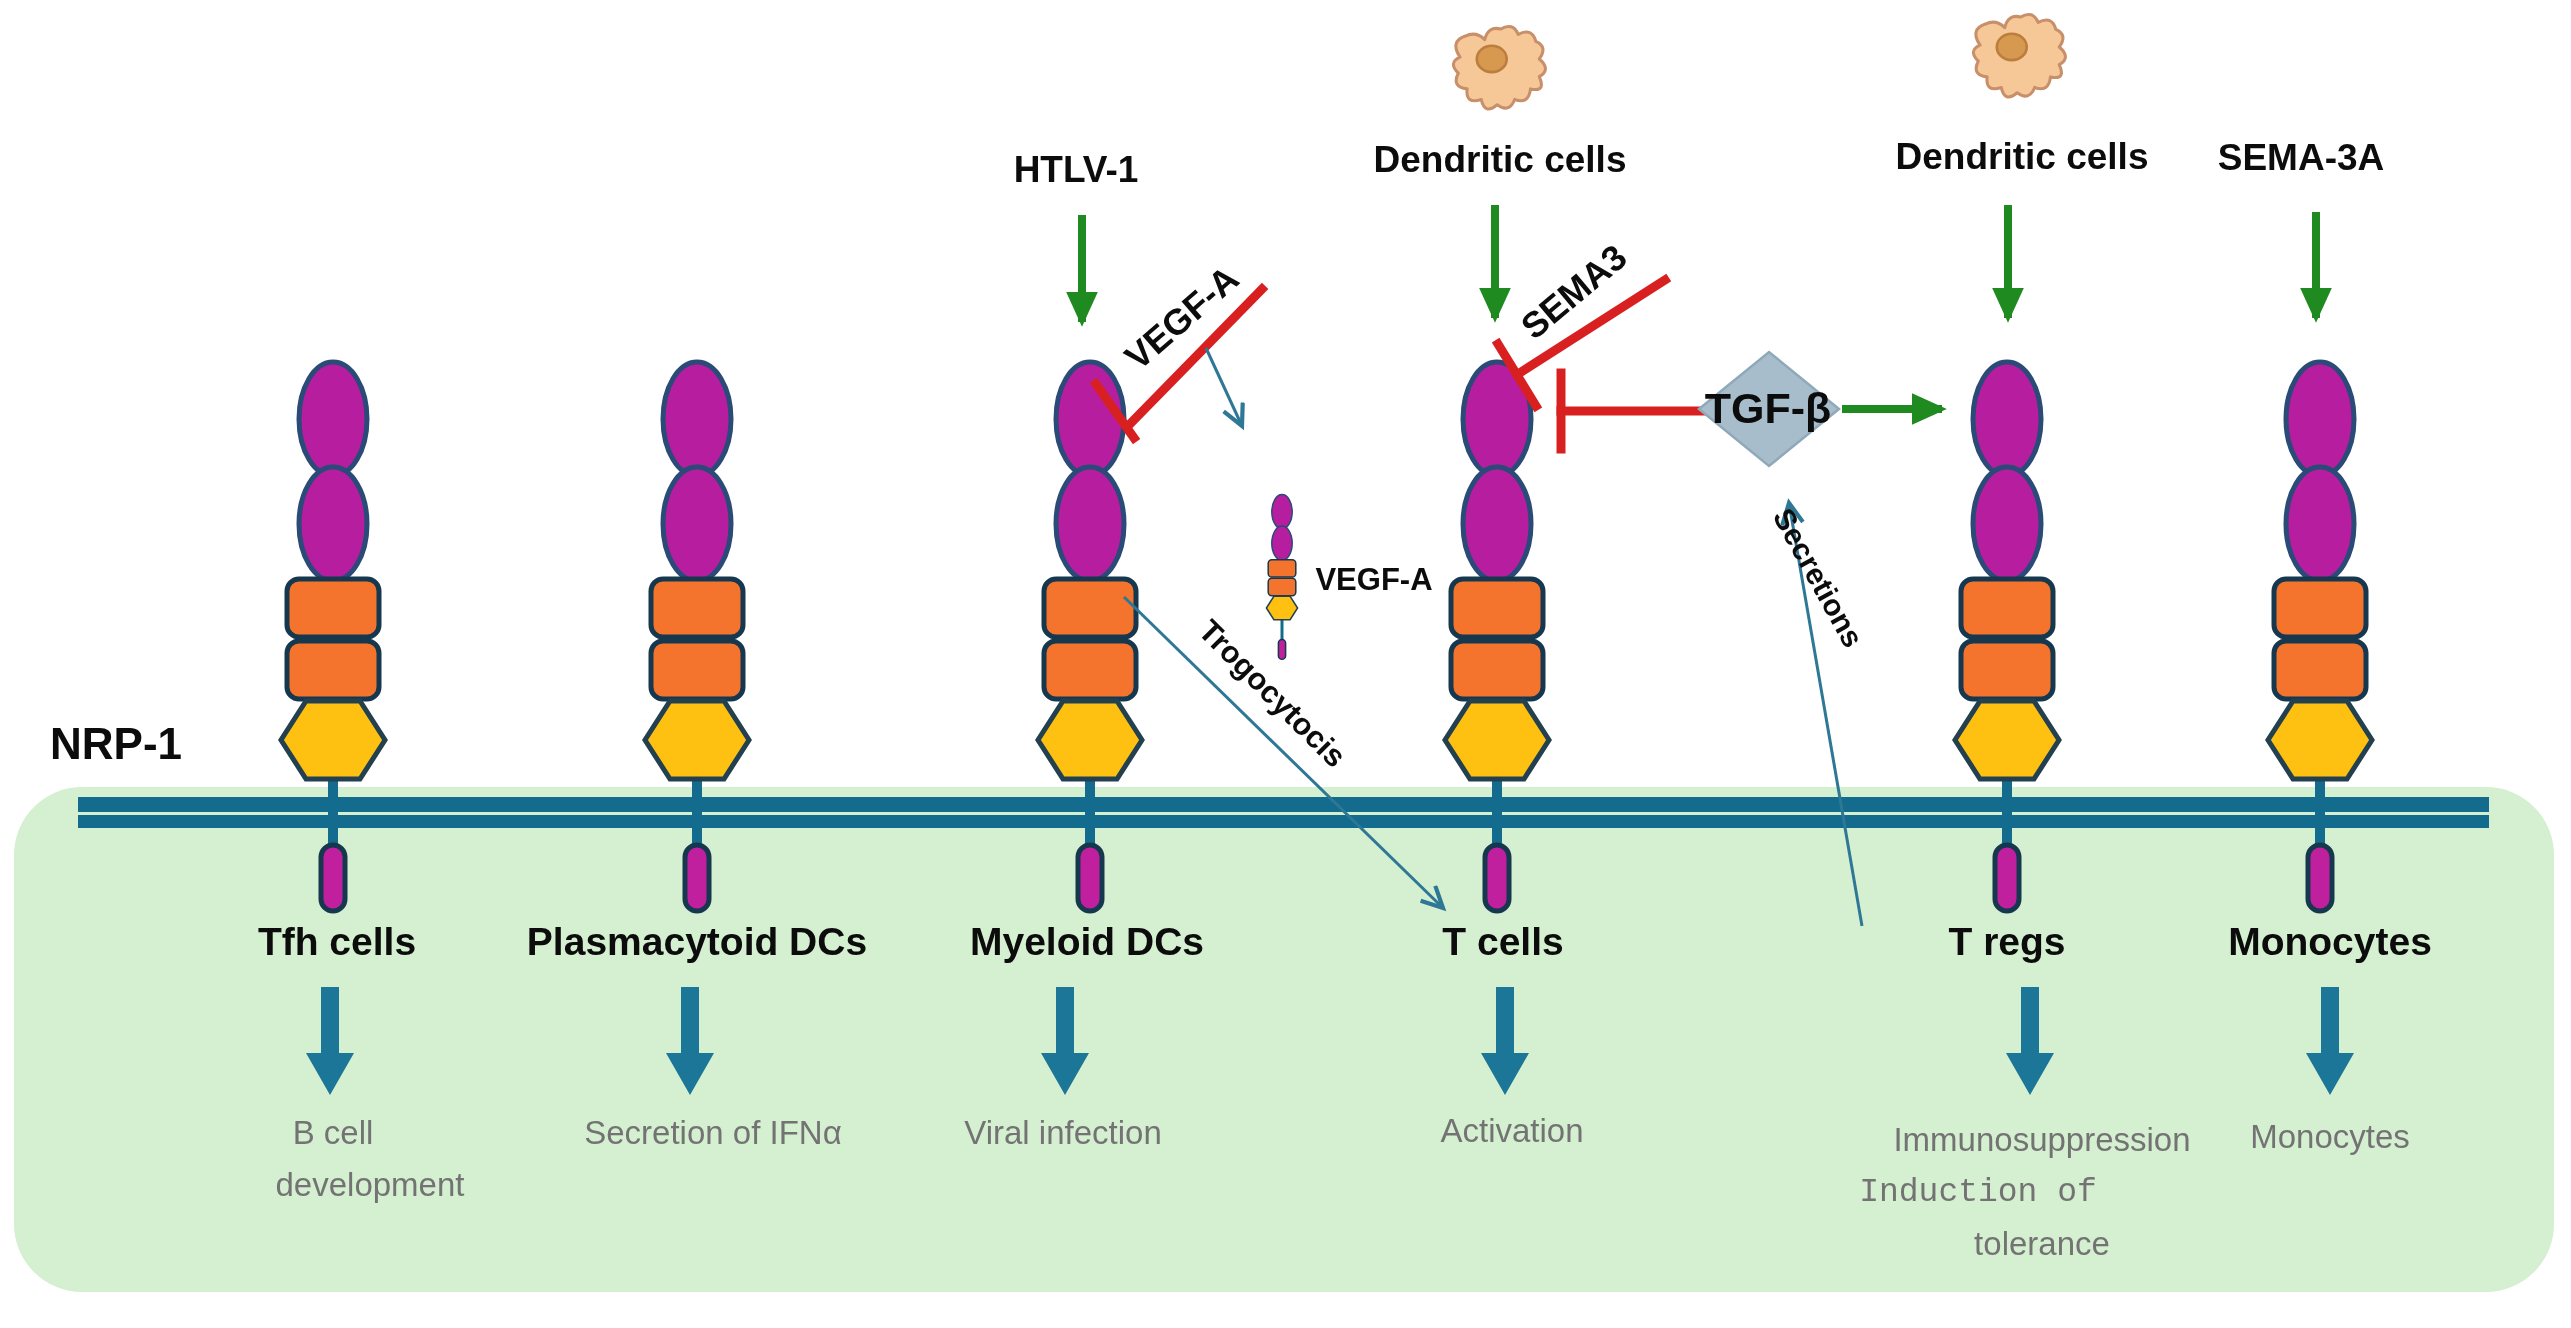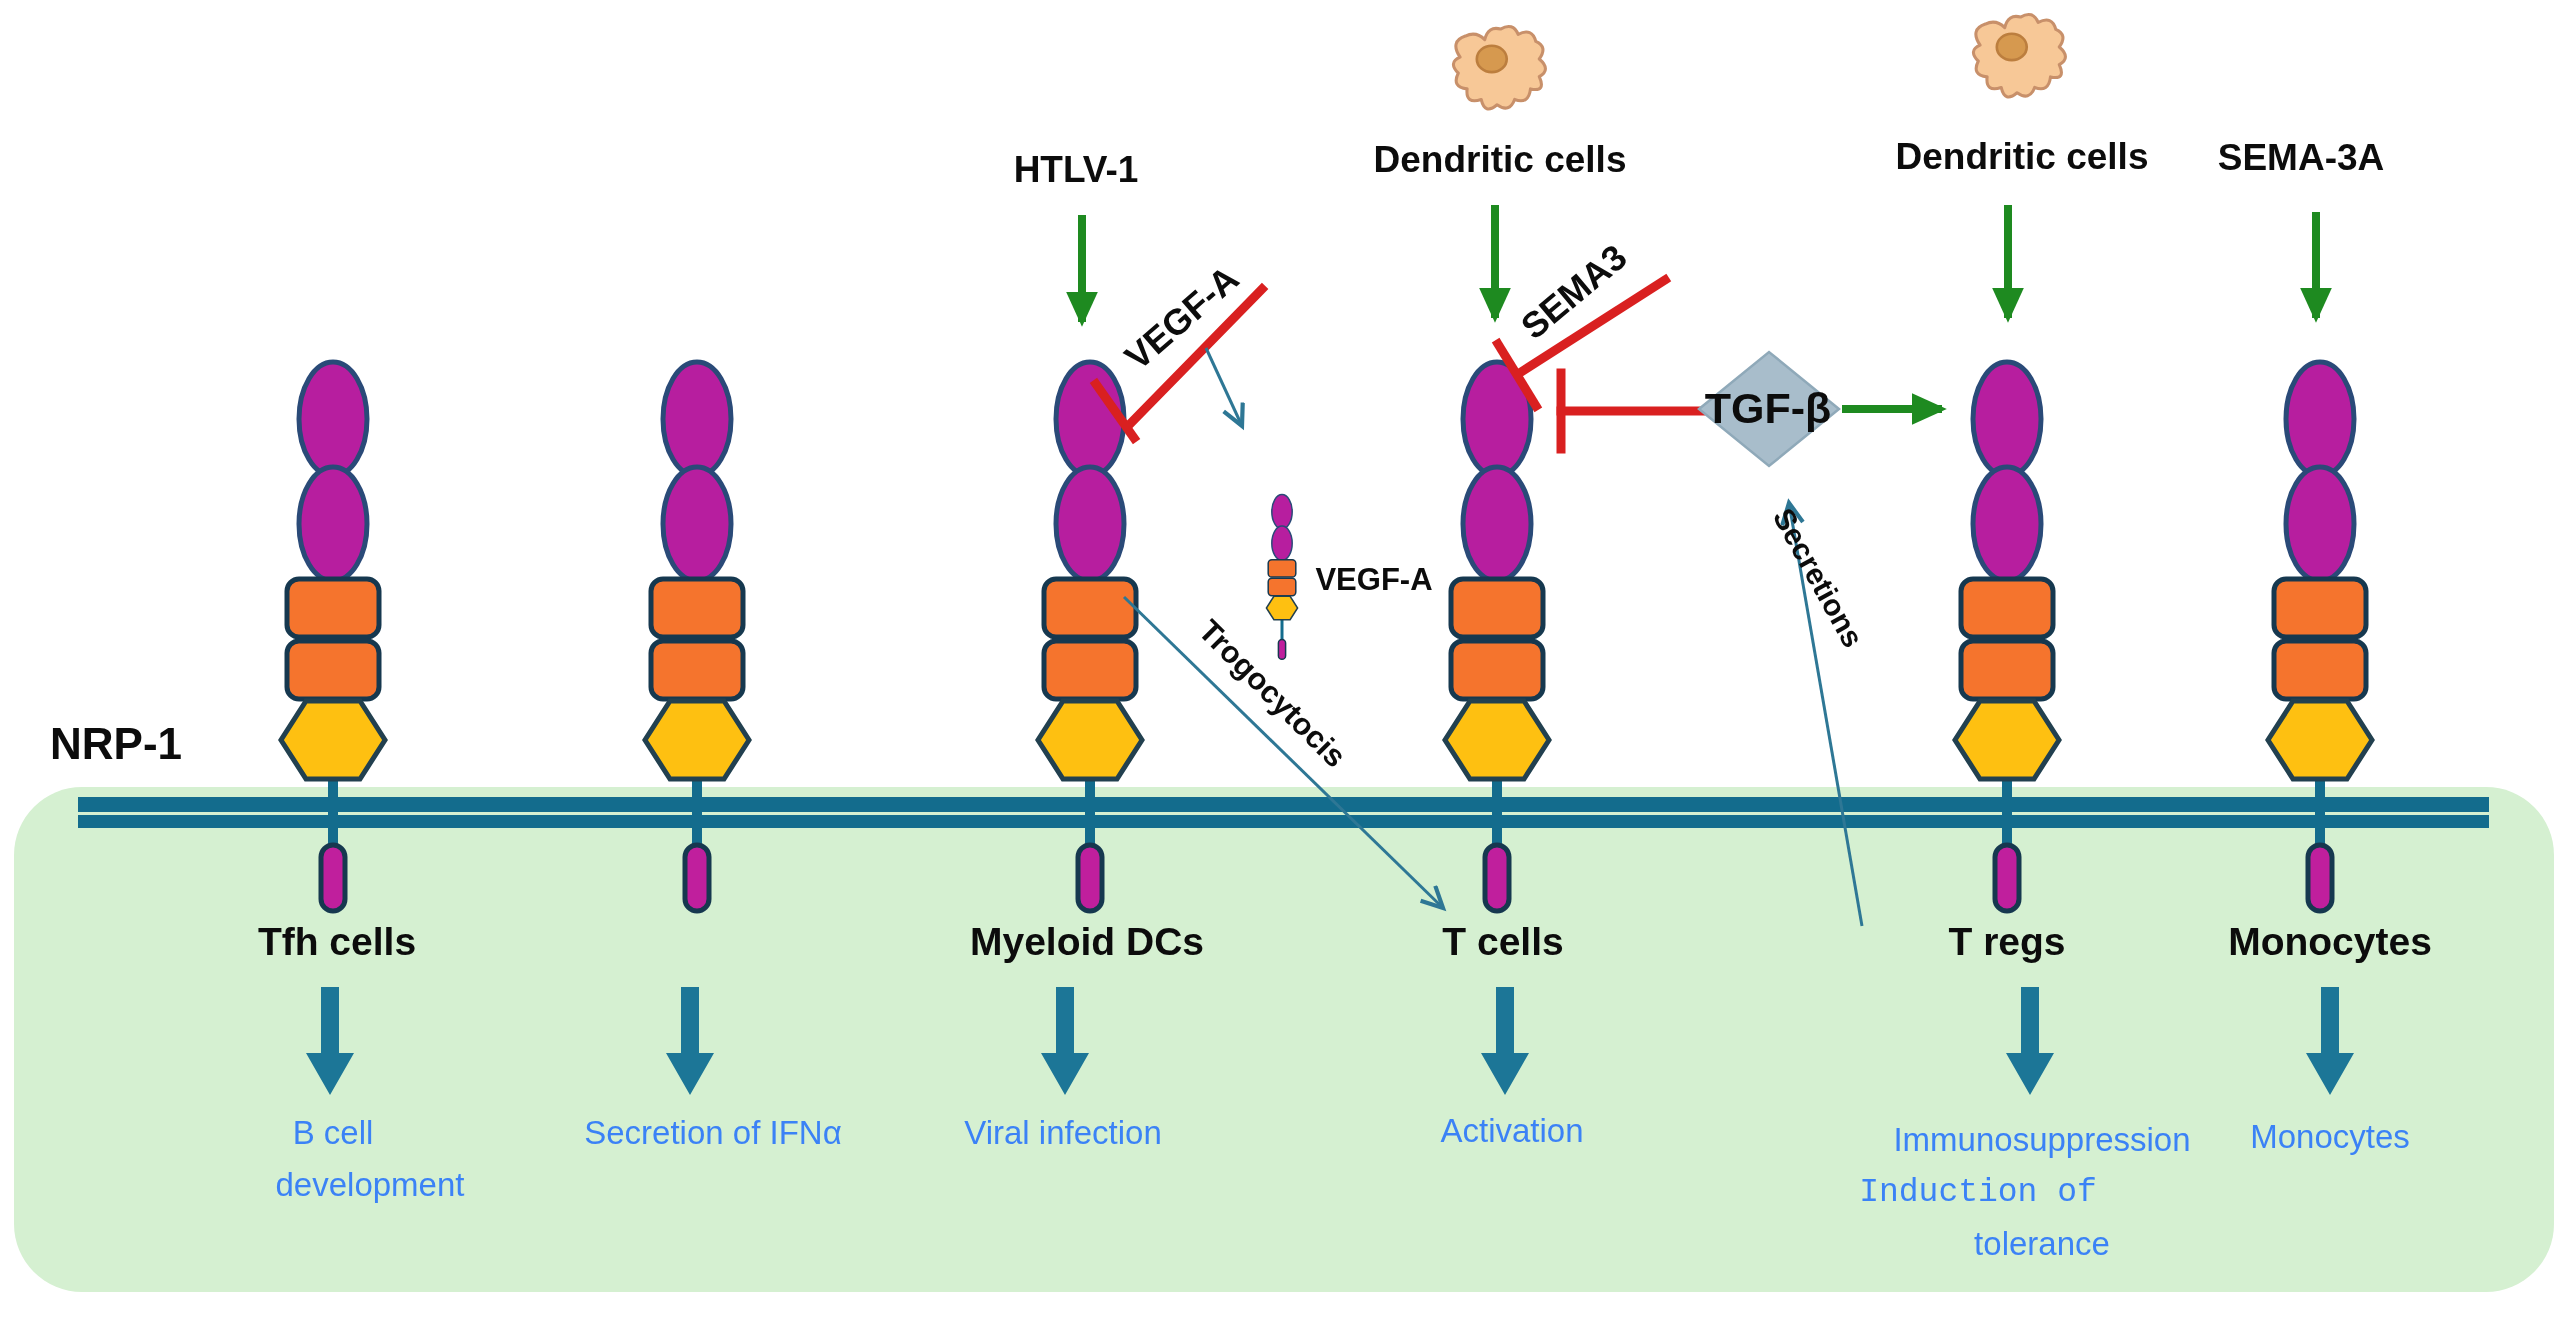--- a/index.html
+++ b/index.html
@@ -16,21 +16,21 @@
   .dom-y{fill:#FEC011;stroke:#22404F;stroke-width:5;}
   .dom-p{fill:#C01F9D;stroke:#16384F;stroke-width:5;}
   .stem{stroke:#136C8D;stroke-width:10;}
   .garrow{stroke:#1E8A20;stroke-width:8;}
   .red{stroke:#D92020;stroke-width:9;stroke-linecap:square;}
   .thin{stroke:#2E7795;stroke-width:3;fill:none;}
   .blockarrow{fill:#1C7697;}
   .t{position:absolute;transform:translate(-50%,-50%);white-space:nowrap;color:#0c0c0c;}
   .toplbl{font-size:37px;font-weight:bold;}
   .cellname{font-size:39px;font-weight:bold;top:942px;}
-  .outcome{font-size:33px;color:#3b82f6;}
+  .outcome{font-size:33px;color:#737373;}
   .diag{font-weight:bold;}
   #nrp1{font-size:44px;font-weight:bold;}
   #tgfb-label{font-size:43px;font-weight:bold;}
 </style>
 </head>
 <body>
 
 <div id="stage">
 
   <div id="cytoplasm"></div>
@@ -106,20 +106,21 @@
   <div class="t toplbl" style="left:2301px;top:158px;">SEMA-3A</div>
 
   <div class="t diag" style="left:1182px;top:318px;font-size:36px;transform:translate(-50%,-50%) rotate(-41deg);">VEGF-A</div>
   <div class="t diag" style="left:1574px;top:292px;font-size:36px;transform:translate(-50%,-50%) rotate(-40deg);">SEMA3</div>
   <div class="t diag" style="left:1374px;top:580px;font-size:31px;">VEGF-A</div>
   <div id="tgfb-label" class="t" style="left:1768px;top:408px;">TGF-β</div>
   <div class="t diag" style="left:1272px;top:694px;font-size:31px;transform:translate(-50%,-50%) rotate(45deg);">Trogocytocis</div>
   <div class="t diag" style="left:1818px;top:578px;font-size:30px;transform:translate(-50%,-50%) rotate(61deg);">Secretions</div>
 
   <div class="t cellname" style="left:337px;">Tfh cells</div>
+  <div class="t cellname" style="left:697px;">Plasmacytoid DCs</div>
   <div class="t cellname" style="left:1087px;">Myeloid DCs</div>
   <div class="t cellname" style="left:1503px;">T cells</div>
   <div class="t cellname" style="left:2007px;">T regs</div>
   <div class="t cellname" style="left:2330px;">Monocytes</div>
 
   <div class="t outcome" style="left:333px;top:1133px;">B cell</div>
   <div class="t outcome" style="left:333px;top:1185px;margin-left:37px;">development</div>
   <div class="t outcome" style="left:713px;top:1133px;text-align:right;">Secretion of IFNα</div>
   <div class="t outcome" style="left:1063px;top:1133px;text-align:right;">Viral infection</div>
   <div class="t outcome" style="left:1512px;top:1131px;">Activation</div>

